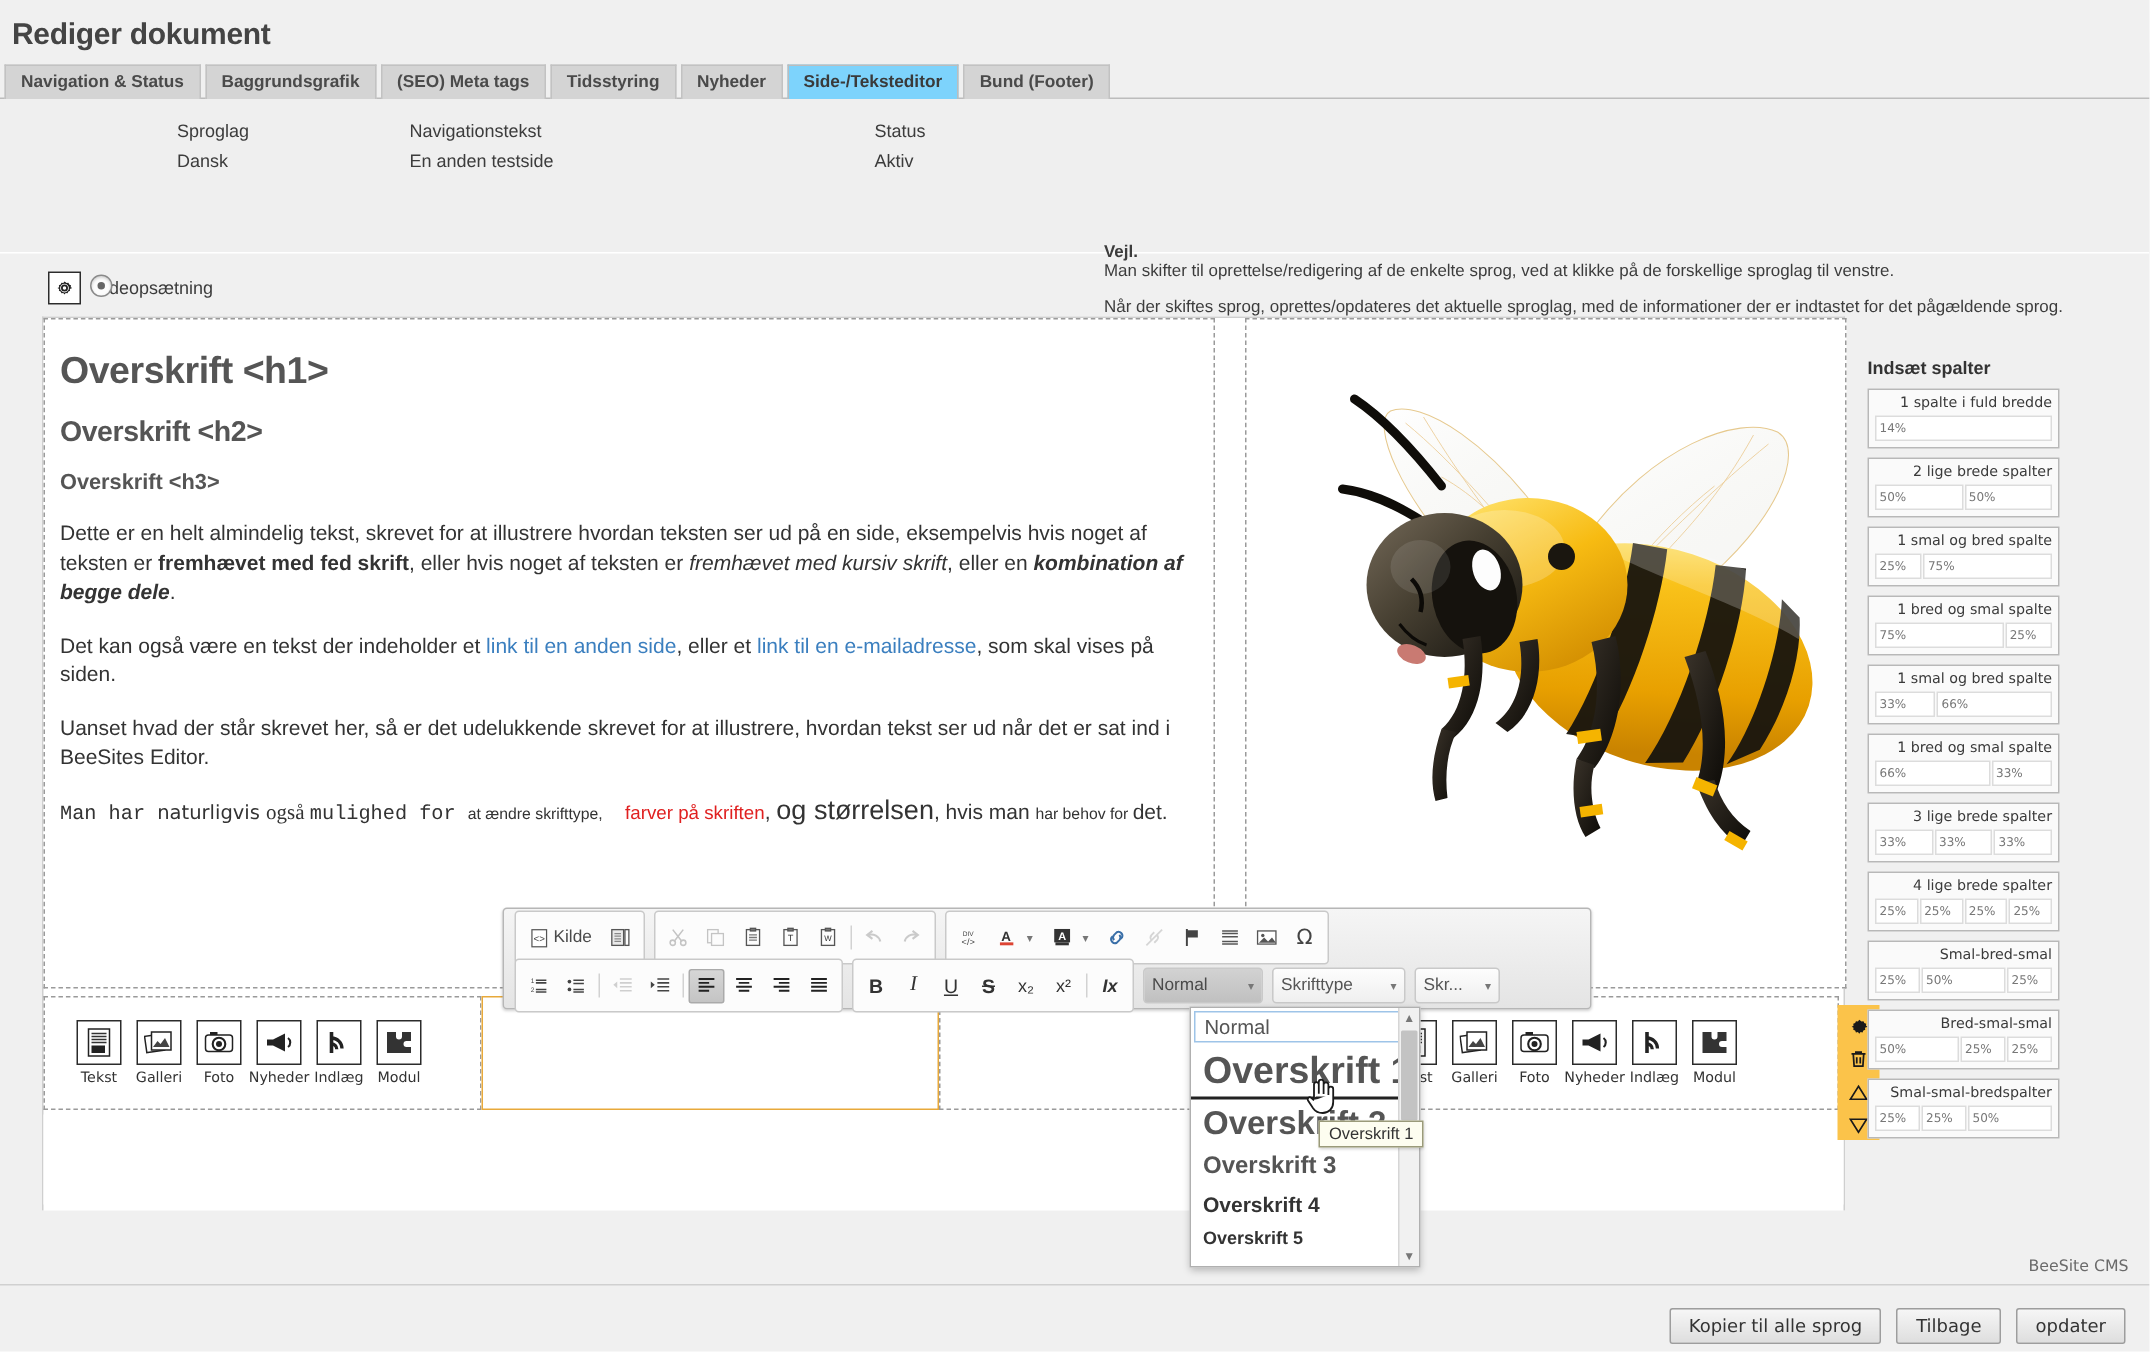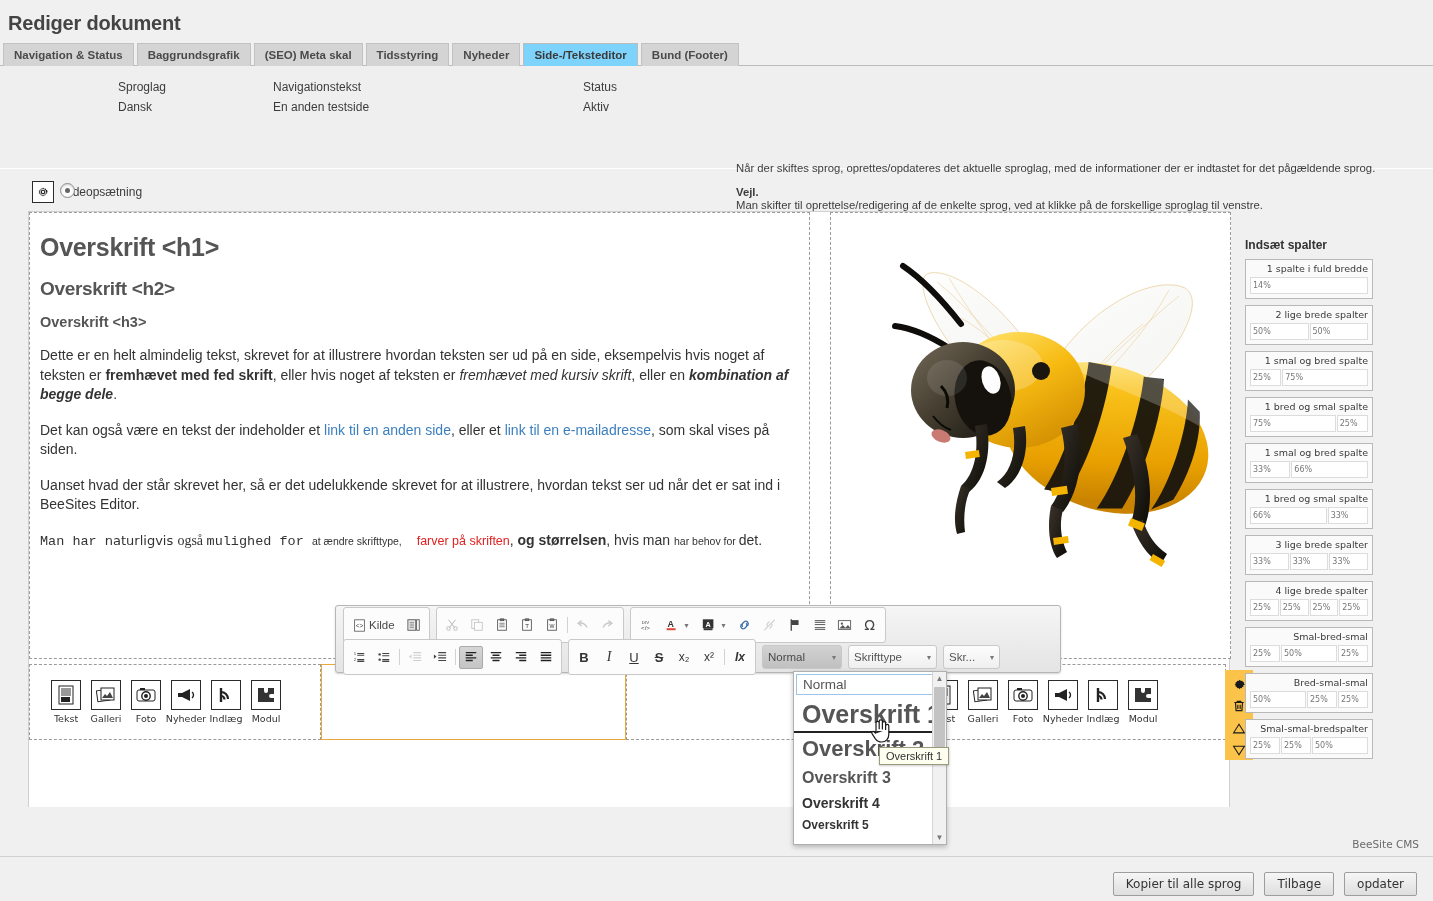--- a/index.html
+++ b/index.html
@@ -79,21 +79,21 @@
   #doc-text h3{font-size:14.5px;font-weight:bold;color:#555;margin:0 0 16px 0;}
   #doc-text p{font-size:14px;line-height:19.5px;margin:0 0 16px 0;color:#333;}
   #doc-text a{color:#3b7fbf;text-decoration:none;}
   .s-bold{font-weight:bold;}
   .s-ital{font-style:italic;}
   .s-bi{font-weight:bold;font-style:italic;}
   .fx-mono{font-family:"Liberation Mono",monospace;font-size:13.5px;}
   .fx-serif{font-family:"Liberation Serif",serif;}
   .fx-sans{font-family:"DejaVu Sans",sans-serif;font-size:13px;}
   .fx-red{color:#e02020;font-size:12.5px;padding-left:12px;}
-  .fx-big{font-weight:bold;font-size:14px;}
+  .fx-big{font-weight:normal;font-size:18px;}
   .fx-small{font-size:10.5px;}
   
   #module-strip{position:absolute;left:0;top:452px;width:1200px;height:78px;display:flex;}
   .mod-box{border:1px dashed #9a9a9a;height:76px;box-sizing:border-box;display:flex;align-items:center;}
   #mod-a{width:292px;}
   #mod-b{width:305px;border:1px solid #e8a93a;margin-left:0px;background:#fff;}
   #mod-c{width:600px;}
   .mod-items{display:flex;gap:0px;padding-left:16px;}
   .mod-item{width:40px;display:flex;flex-direction:column;align-items:center;gap:3px;cursor:pointer;}
   .mod-icon{width:28px;height:28px;border:1px solid #2b2b2b;background:#fff;
@@ -185,21 +185,21 @@
   #bee{position:absolute;left:60px;top:25px;width:340px;height:340px;}
 </style>
 </head>
 <body>
 
 <div id="page-title">Rediger dokument</div>
 
 <div id="tabs">
   <div class="tab">Navigation &amp; Status</div>
   <div class="tab">Baggrundsgrafik</div>
-  <div class="tab">(SEO) Meta skal</div>
+  <div class="tab">(SEO) Meta tags</div>
   <div class="tab">Tidsstyring</div>
   <div class="tab">Nyheder</div>
   <div class="tab active">Side-/Teksteditor</div>
   <div class="tab">Bund (Footer)</div>
 </div>
 
 <div id="lang-panel">
   <div class="lang-radio"></div>
   <div id="lang-row">
     <div class="lang-col" id="col-sprog">
@@ -209,23 +209,23 @@
     <div class="lang-col" id="col-nav">
       <div class="lang-head">Navigationstekst</div>
       <div class="lang-val">En anden testside</div>
     </div>
     <div class="lang-col" id="col-status">
       <div class="lang-head">Status</div>
       <div class="lang-val">Aktiv</div>
     </div>
   </div>
   <div id="vejl">
-    <p><span>Når der skiftes sprog, oprettes/opdateres det aktuelle sproglag, med de informationer der er indtastet for det pågældende sprog.</span></p>
     <p><b>Vejl.</b><br>
        <span>Man skifter til oprettelse/redigering af de enkelte sprog, ved at klikke på de forskellige sproglag til venstre.</span></p>
+    <p><span>Når der skiftes sprog, oprettes/opdateres det aktuelle sproglag, med de informationer der er indtastet for det pågældende sprog.</span></p>
   </div>
   <div id="divider"></div>
 </div>
 
 <div id="setup-bar">
   <div class="gear-box">
     <svg width="14" height="14" viewBox="0 0 24 24" fill="#222">
       <path d="M12 8a4 4 0 100 8 4 4 0 000-8zm0 6a2 2 0 110-4 2 2 0 010 4z"></path>
       <path d="M21 12l-1.9-1 .3-2.1-2-.9-.9-2-2.1.3L12 4.5 10.6 6.3 8.5 6l-.9 2-2 .9.3 2.1L4 12l1.9 1-.3 2.1 2 .9.9 2 2.1-.3L12 19.5l1.4-1.8 2.1.3.9-2 2-.9-.3-2.1L21 12zm-9 5a5 5 0 110-10 5 5 0 010 10z"></path>
     </svg>

